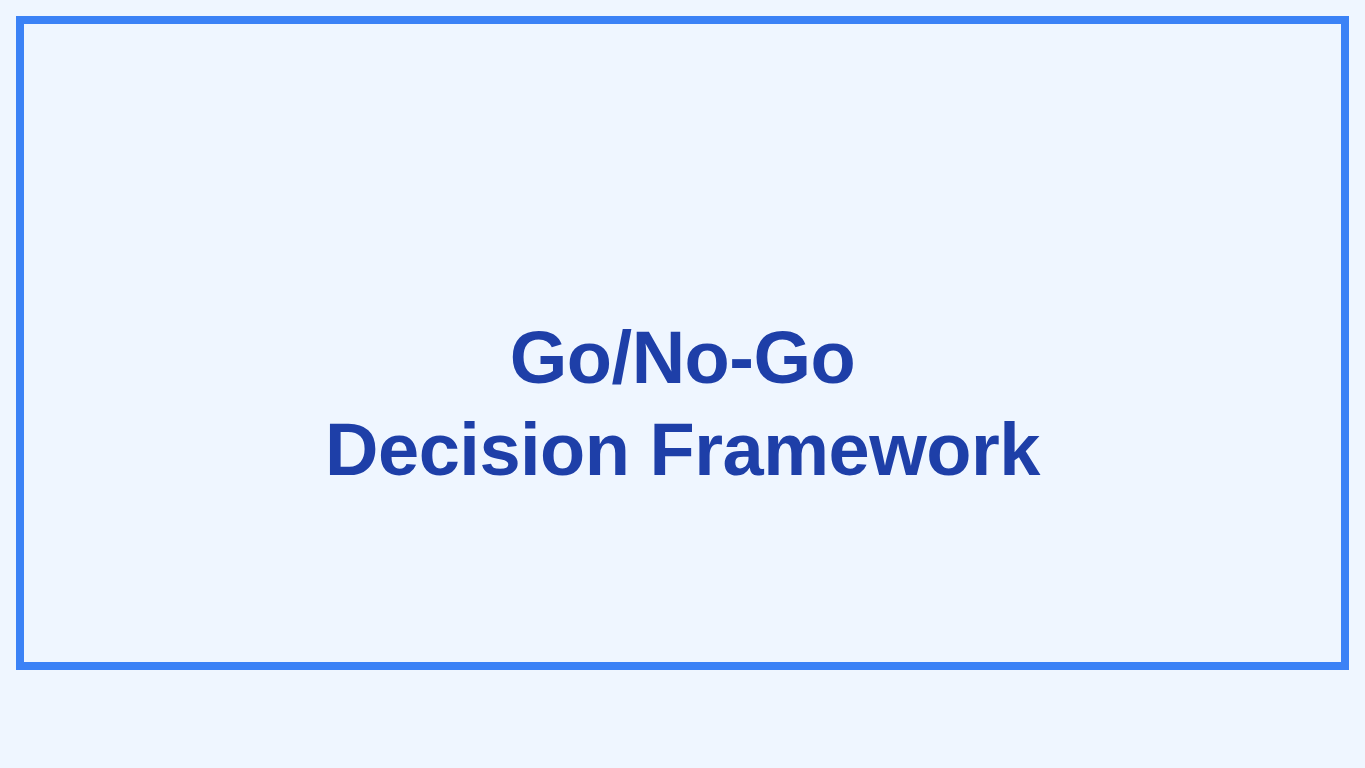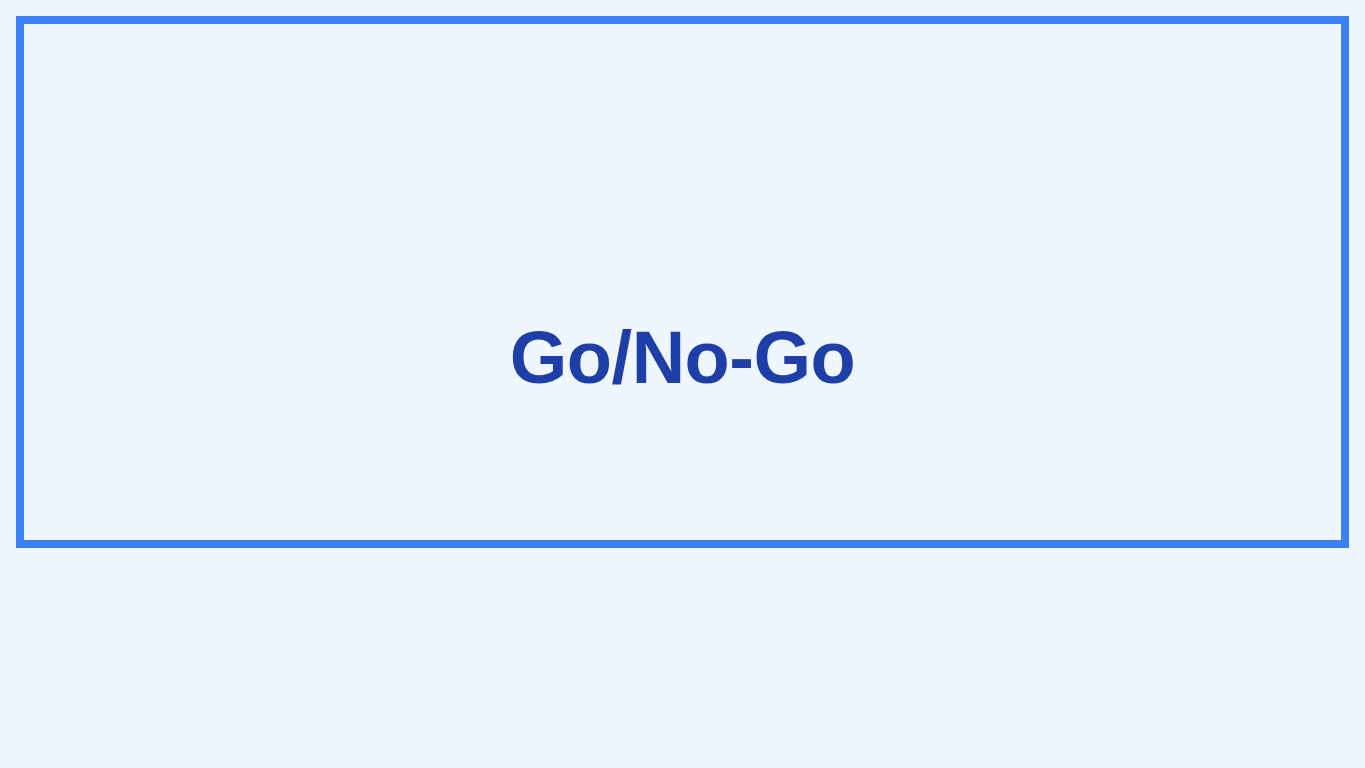--- a/index.html
+++ b/index.html
@@ -24,21 +24,21 @@
     background: #eff6ff;
     box-sizing: border-box;
   }
 
   
   .slide-frame {
     position: absolute;
     left: 16px;
     top: 16px;
     width: 1333px;
-    height: 532px;
+    height: 654px;
     box-sizing: border-box;
     border: 8px solid #3b82f6;
     background: #eff6ff;
     border-radius: 0;
     display: flex;
     align-items: center;
     justify-content: center;
   }
 
   
@@ -65,17 +65,18 @@
 </style>
 </head>
 <body>
 
 <div class="slide-canvas">
 
   <div class="slide-frame">
 
     <div class="title-block">
       <span class="title-line">Go/No-Go</span>
+      <span class="title-line">Decision Framework</span>
     </div>
 
   </div>
 
 </div>
 
 </body></html>

